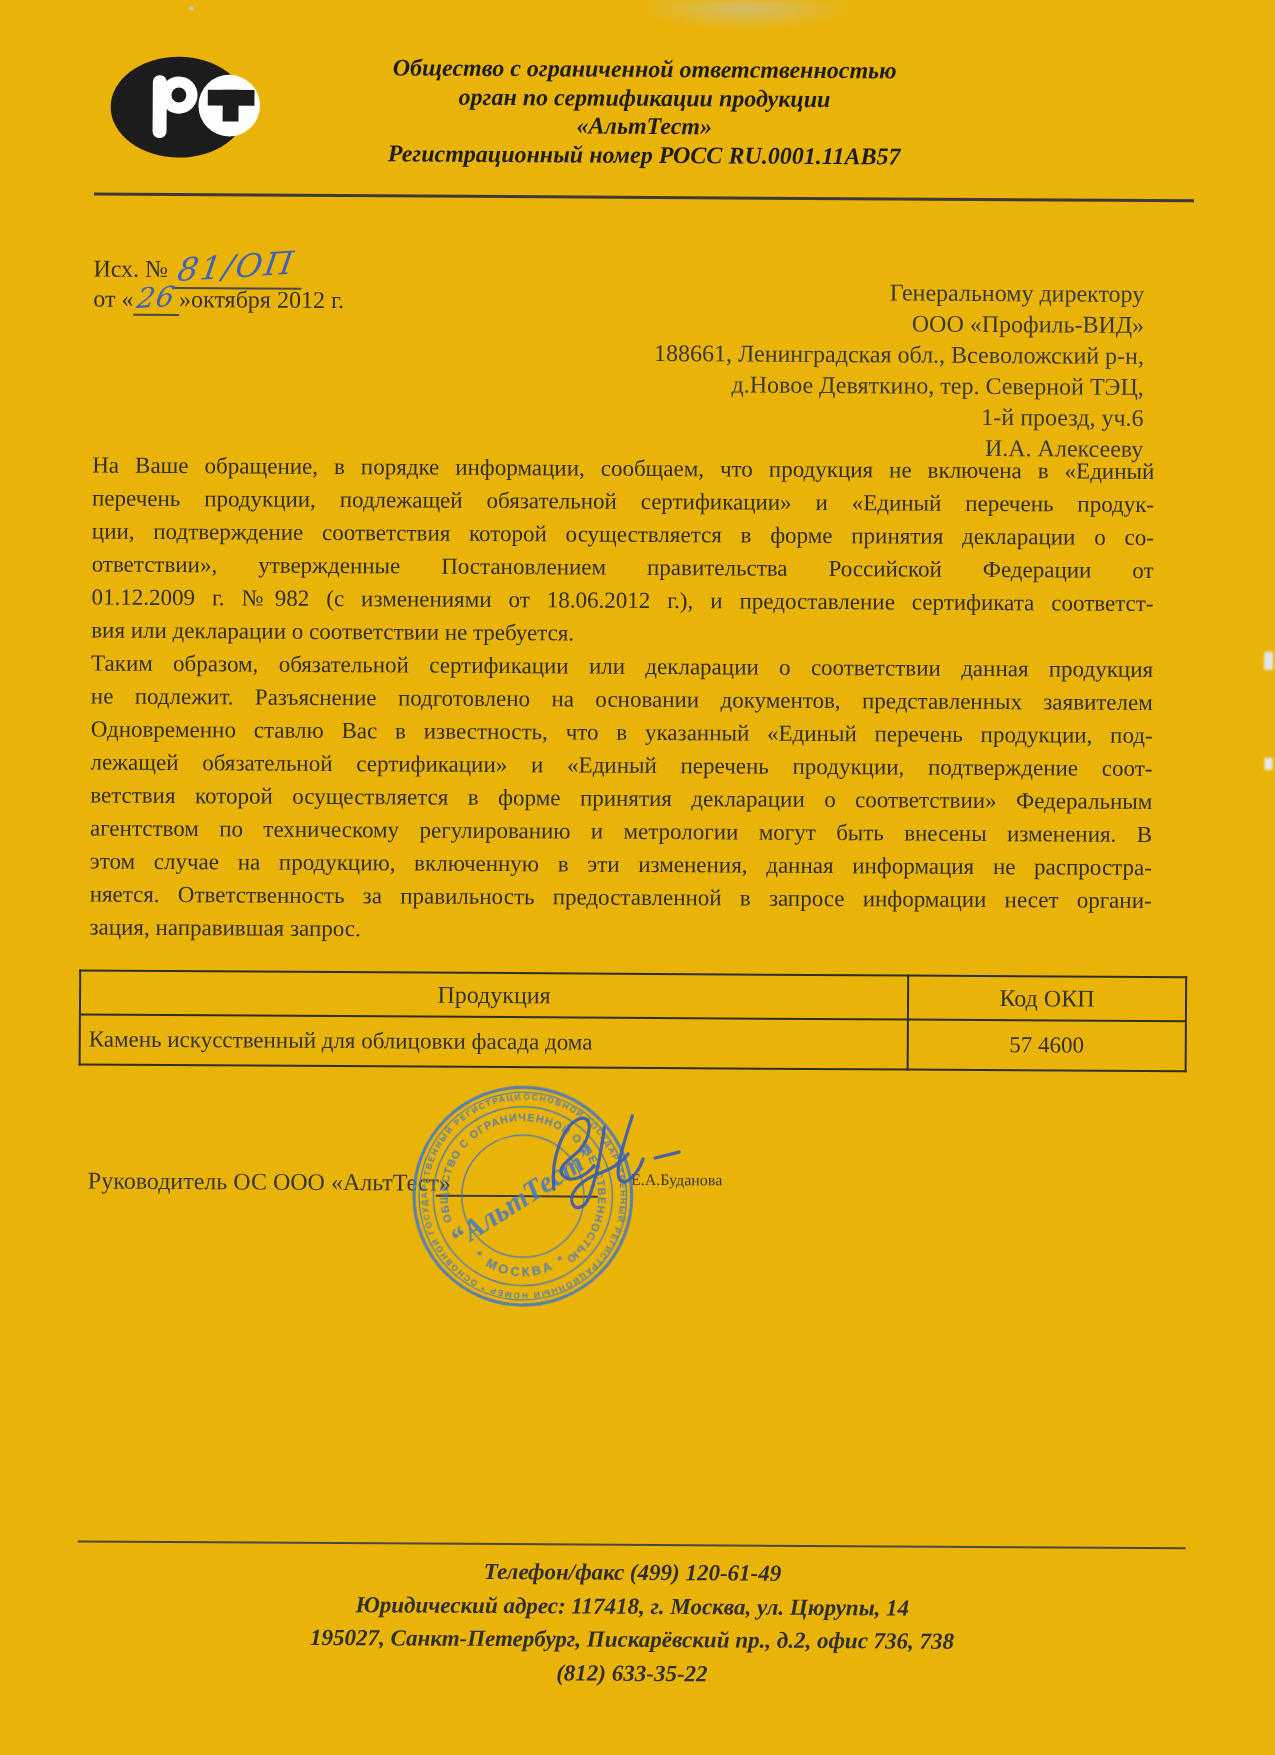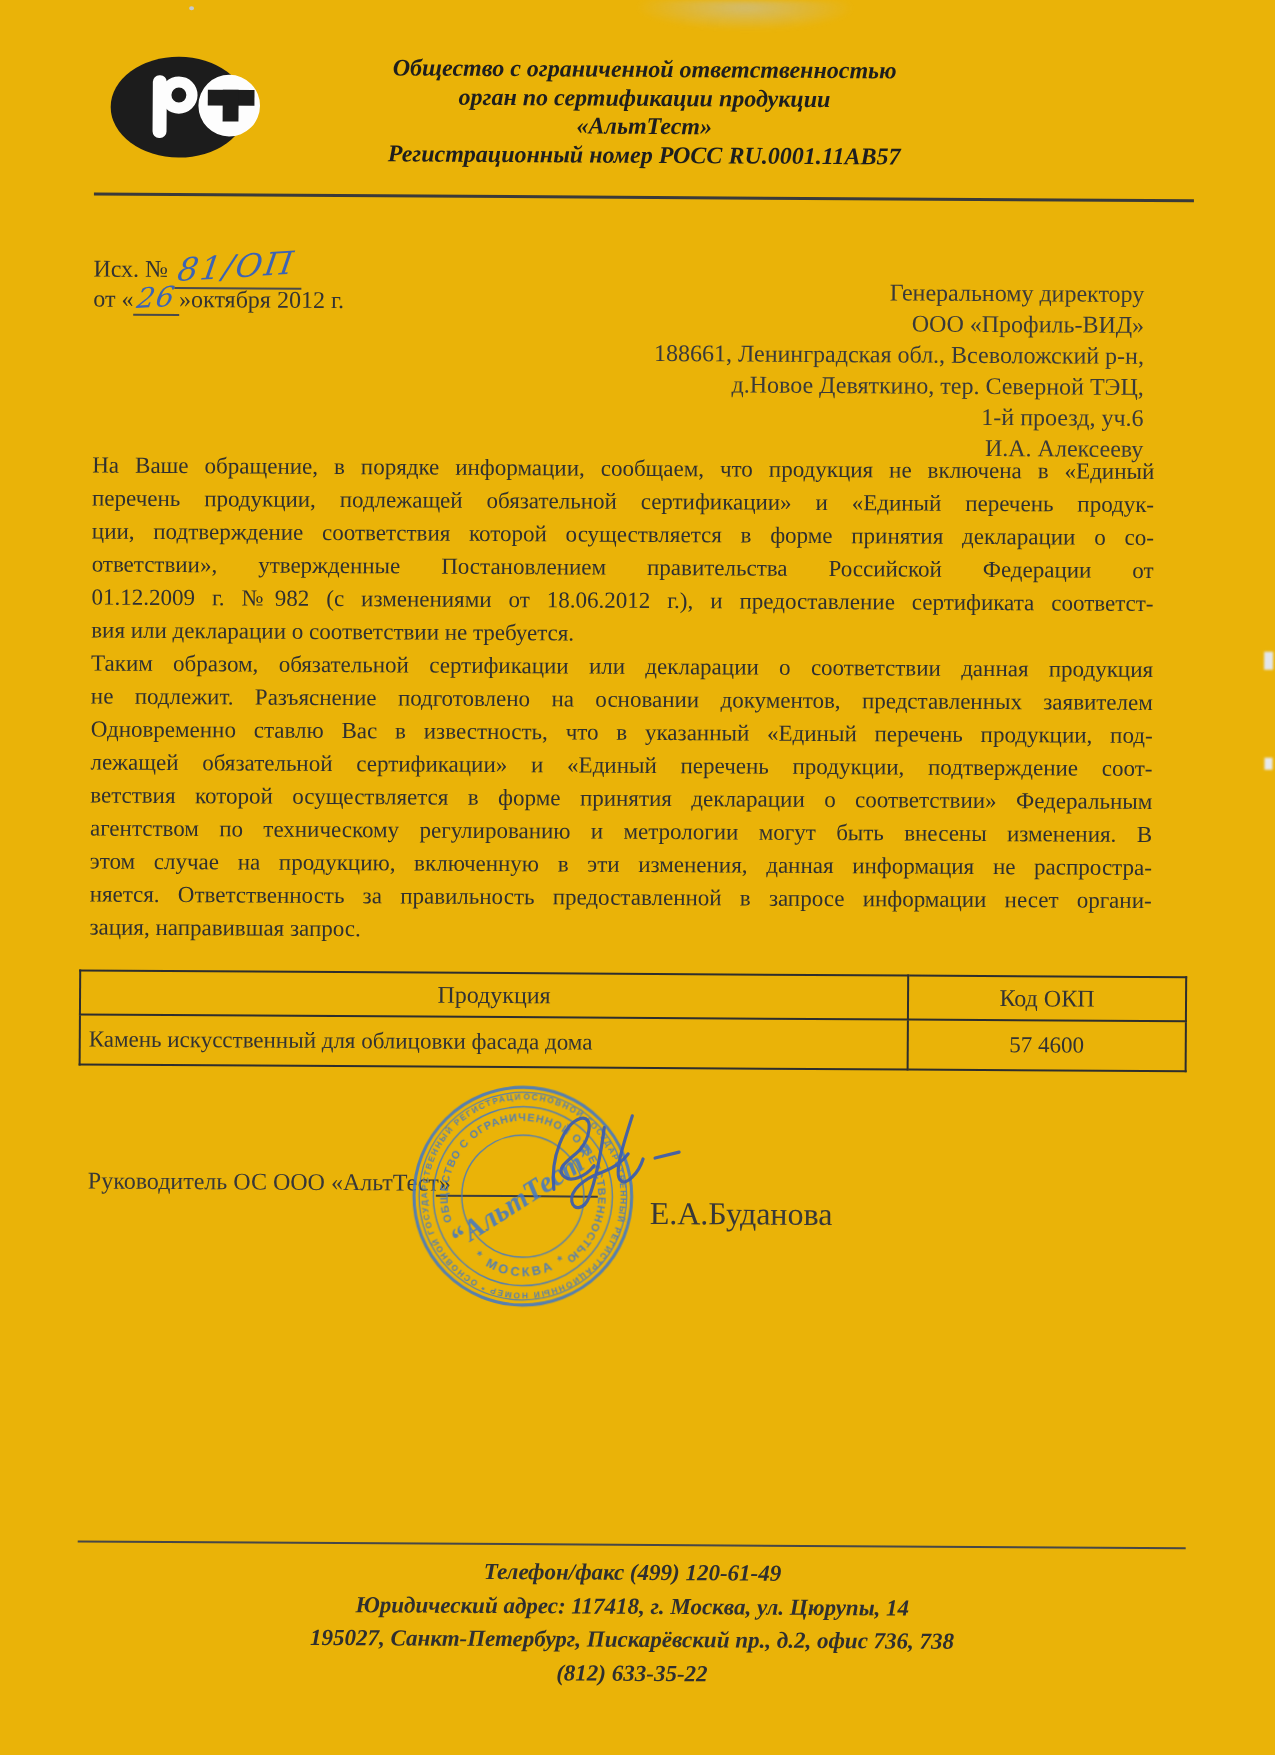--- a/index.html
+++ b/index.html
@@ -47,21 +47,21 @@
   .okp-table th,.okp-table td{border:2px solid #2e2e2e;font-weight:normal;}
   .okp-table th{height:40px;font-size:24px;text-align:center;color:#333;}
   .okp-table td{height:46px;font-size:23px;color:#333;}
   .col-prod{width:824px;}
   .cell-prod{padding-left:8px;text-align:left;}
   .cell-code{text-align:center;}
 
   
   .sig-title{position:absolute;left:90px;top:1171px;font-size:24px;color:#383838;}
   .sig-underline{position:absolute;left:438px;top:1196px;width:162px;height:2px;background:#3d3d3d;}
-  .sig-name{position:absolute;left:652px;top:1171px;font-size:32px;color:#383838;margin-top:24px;}
+  .sig-name{position:absolute;left:633px;top:1171px;font-size:16px;color:#383838;}
 
   
   .stamp{position:absolute;left:408px;top:1080px;width:234px;height:234px;opacity:.88;filter:blur(.3px);}
   .autograph{position:absolute;left:540px;top:1106px;width:160px;height:115px;}
 
   
   .footer{
     position:absolute;left:137px;top:1556px;width:1000px;text-align:center;
     font-weight:bold;font-style:italic;font-size:23px;line-height:33.5px;color:#2f2f2f;
   }

